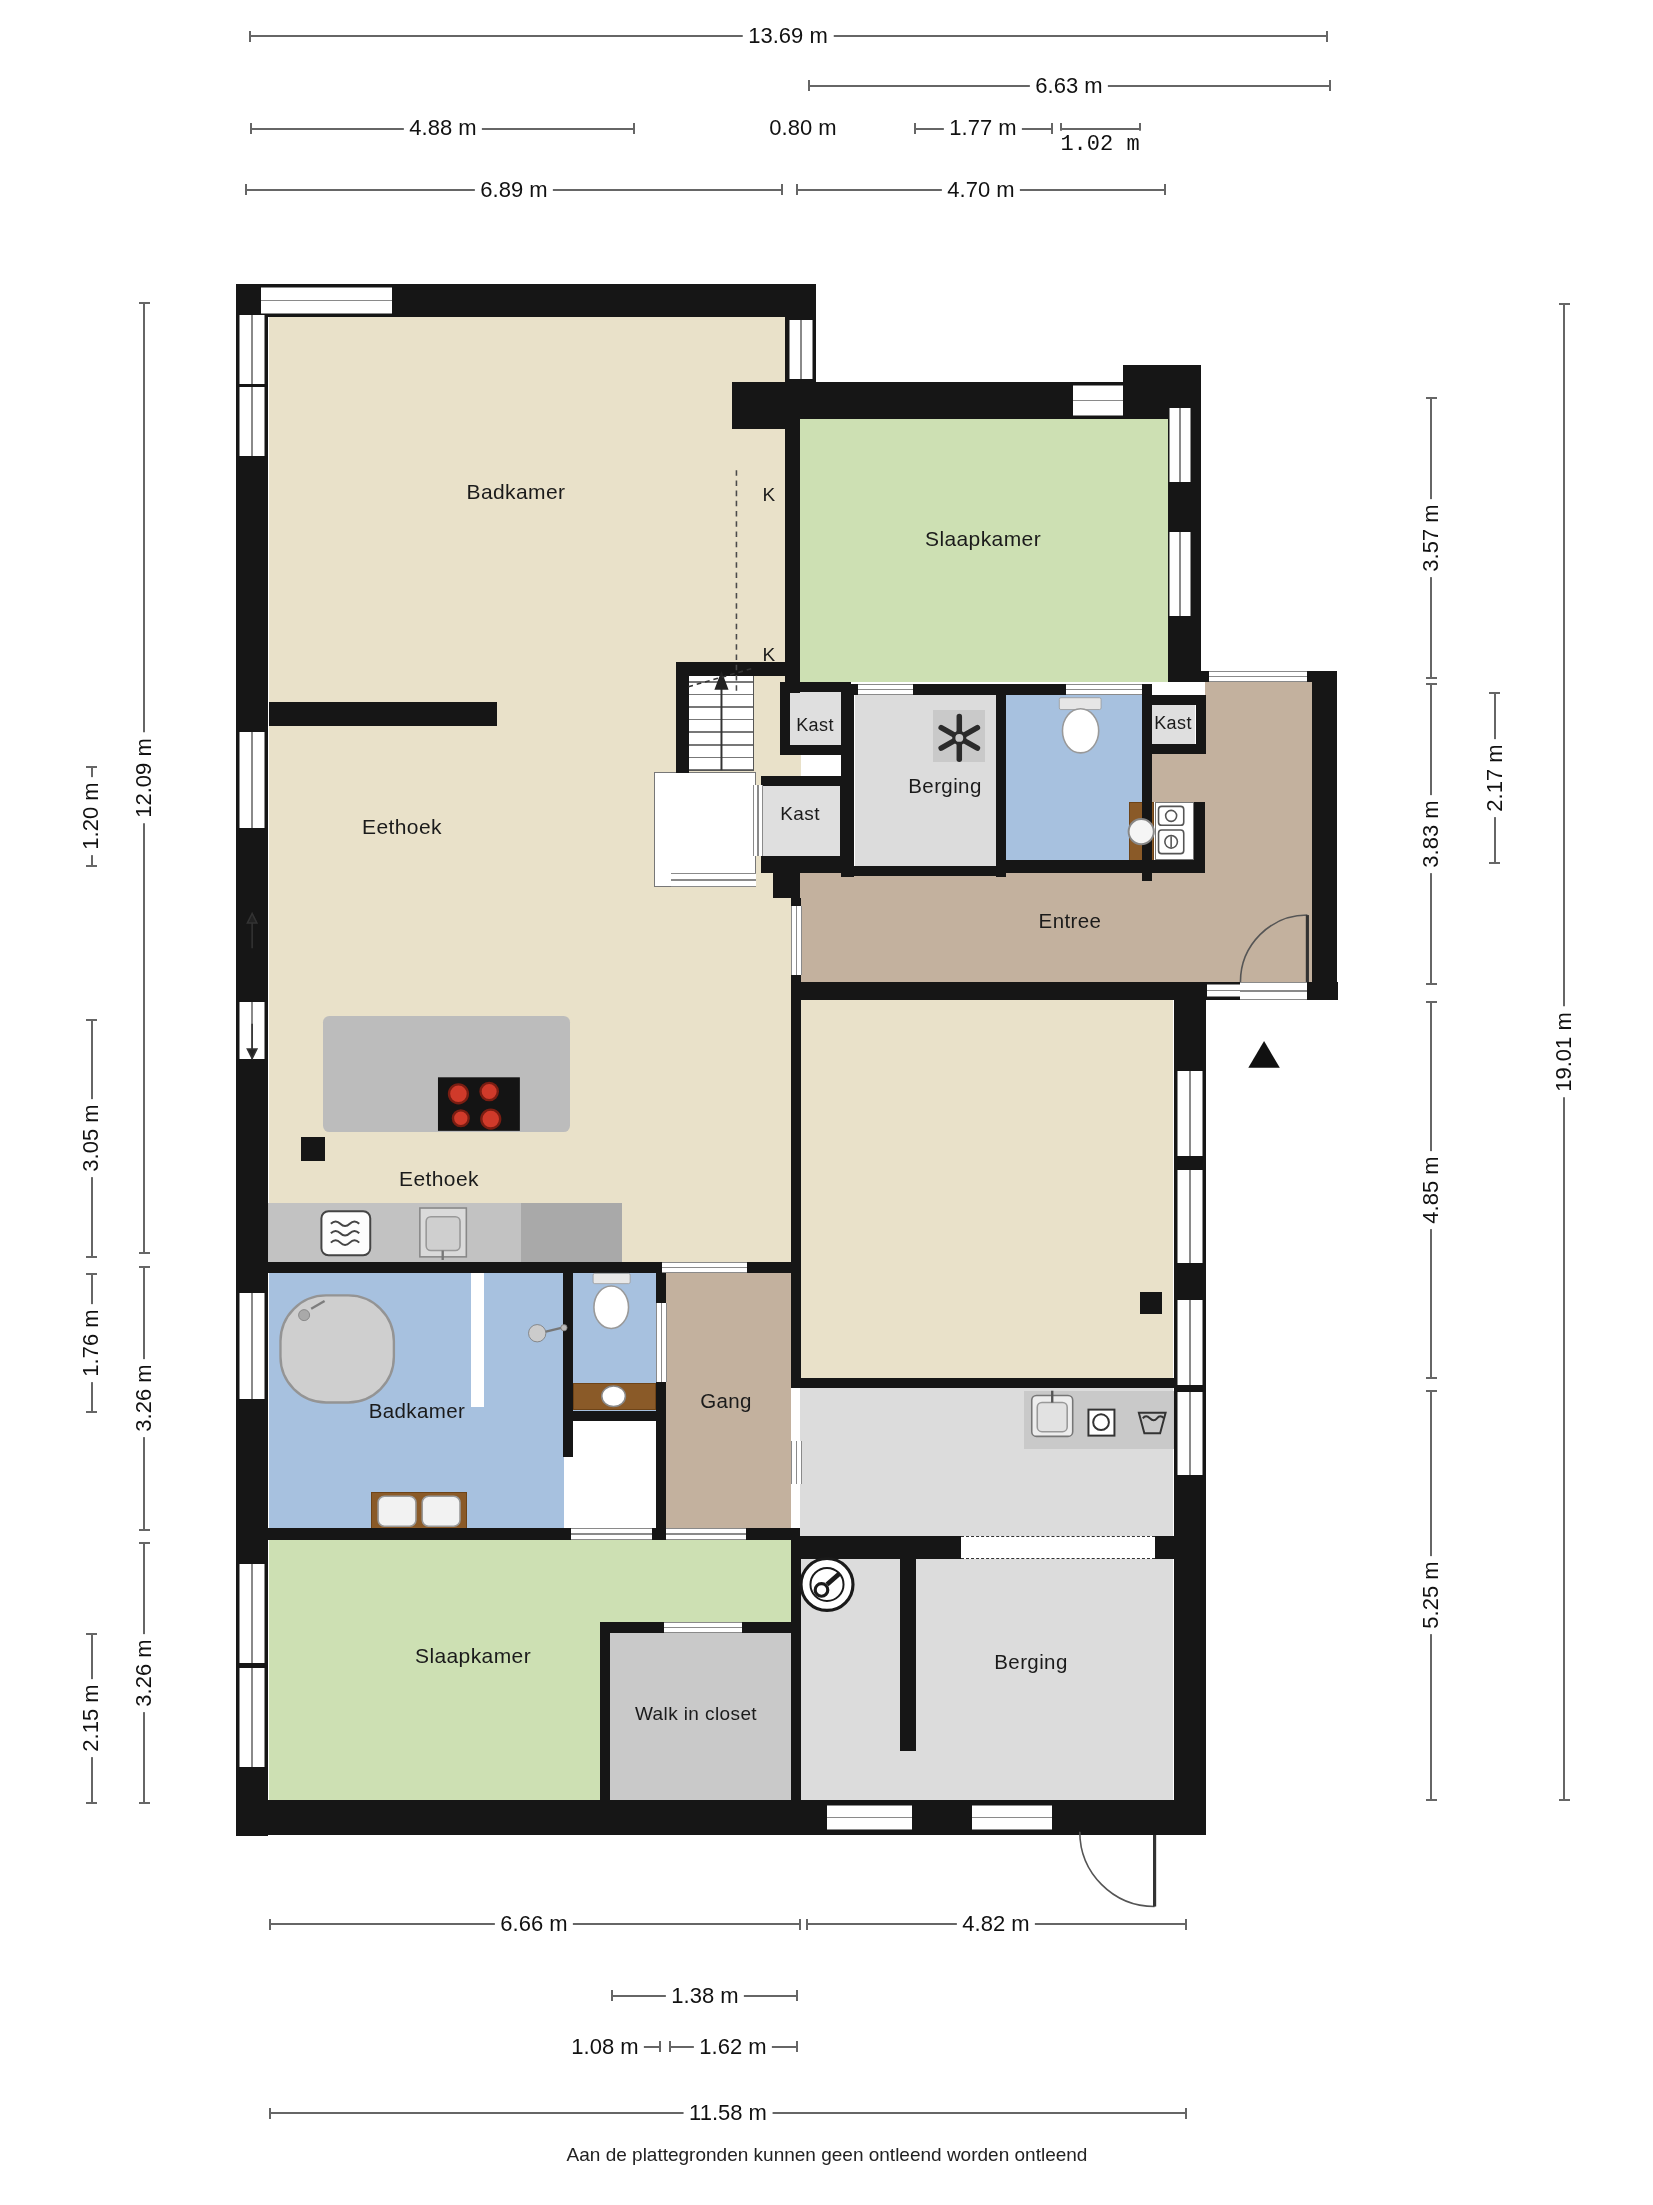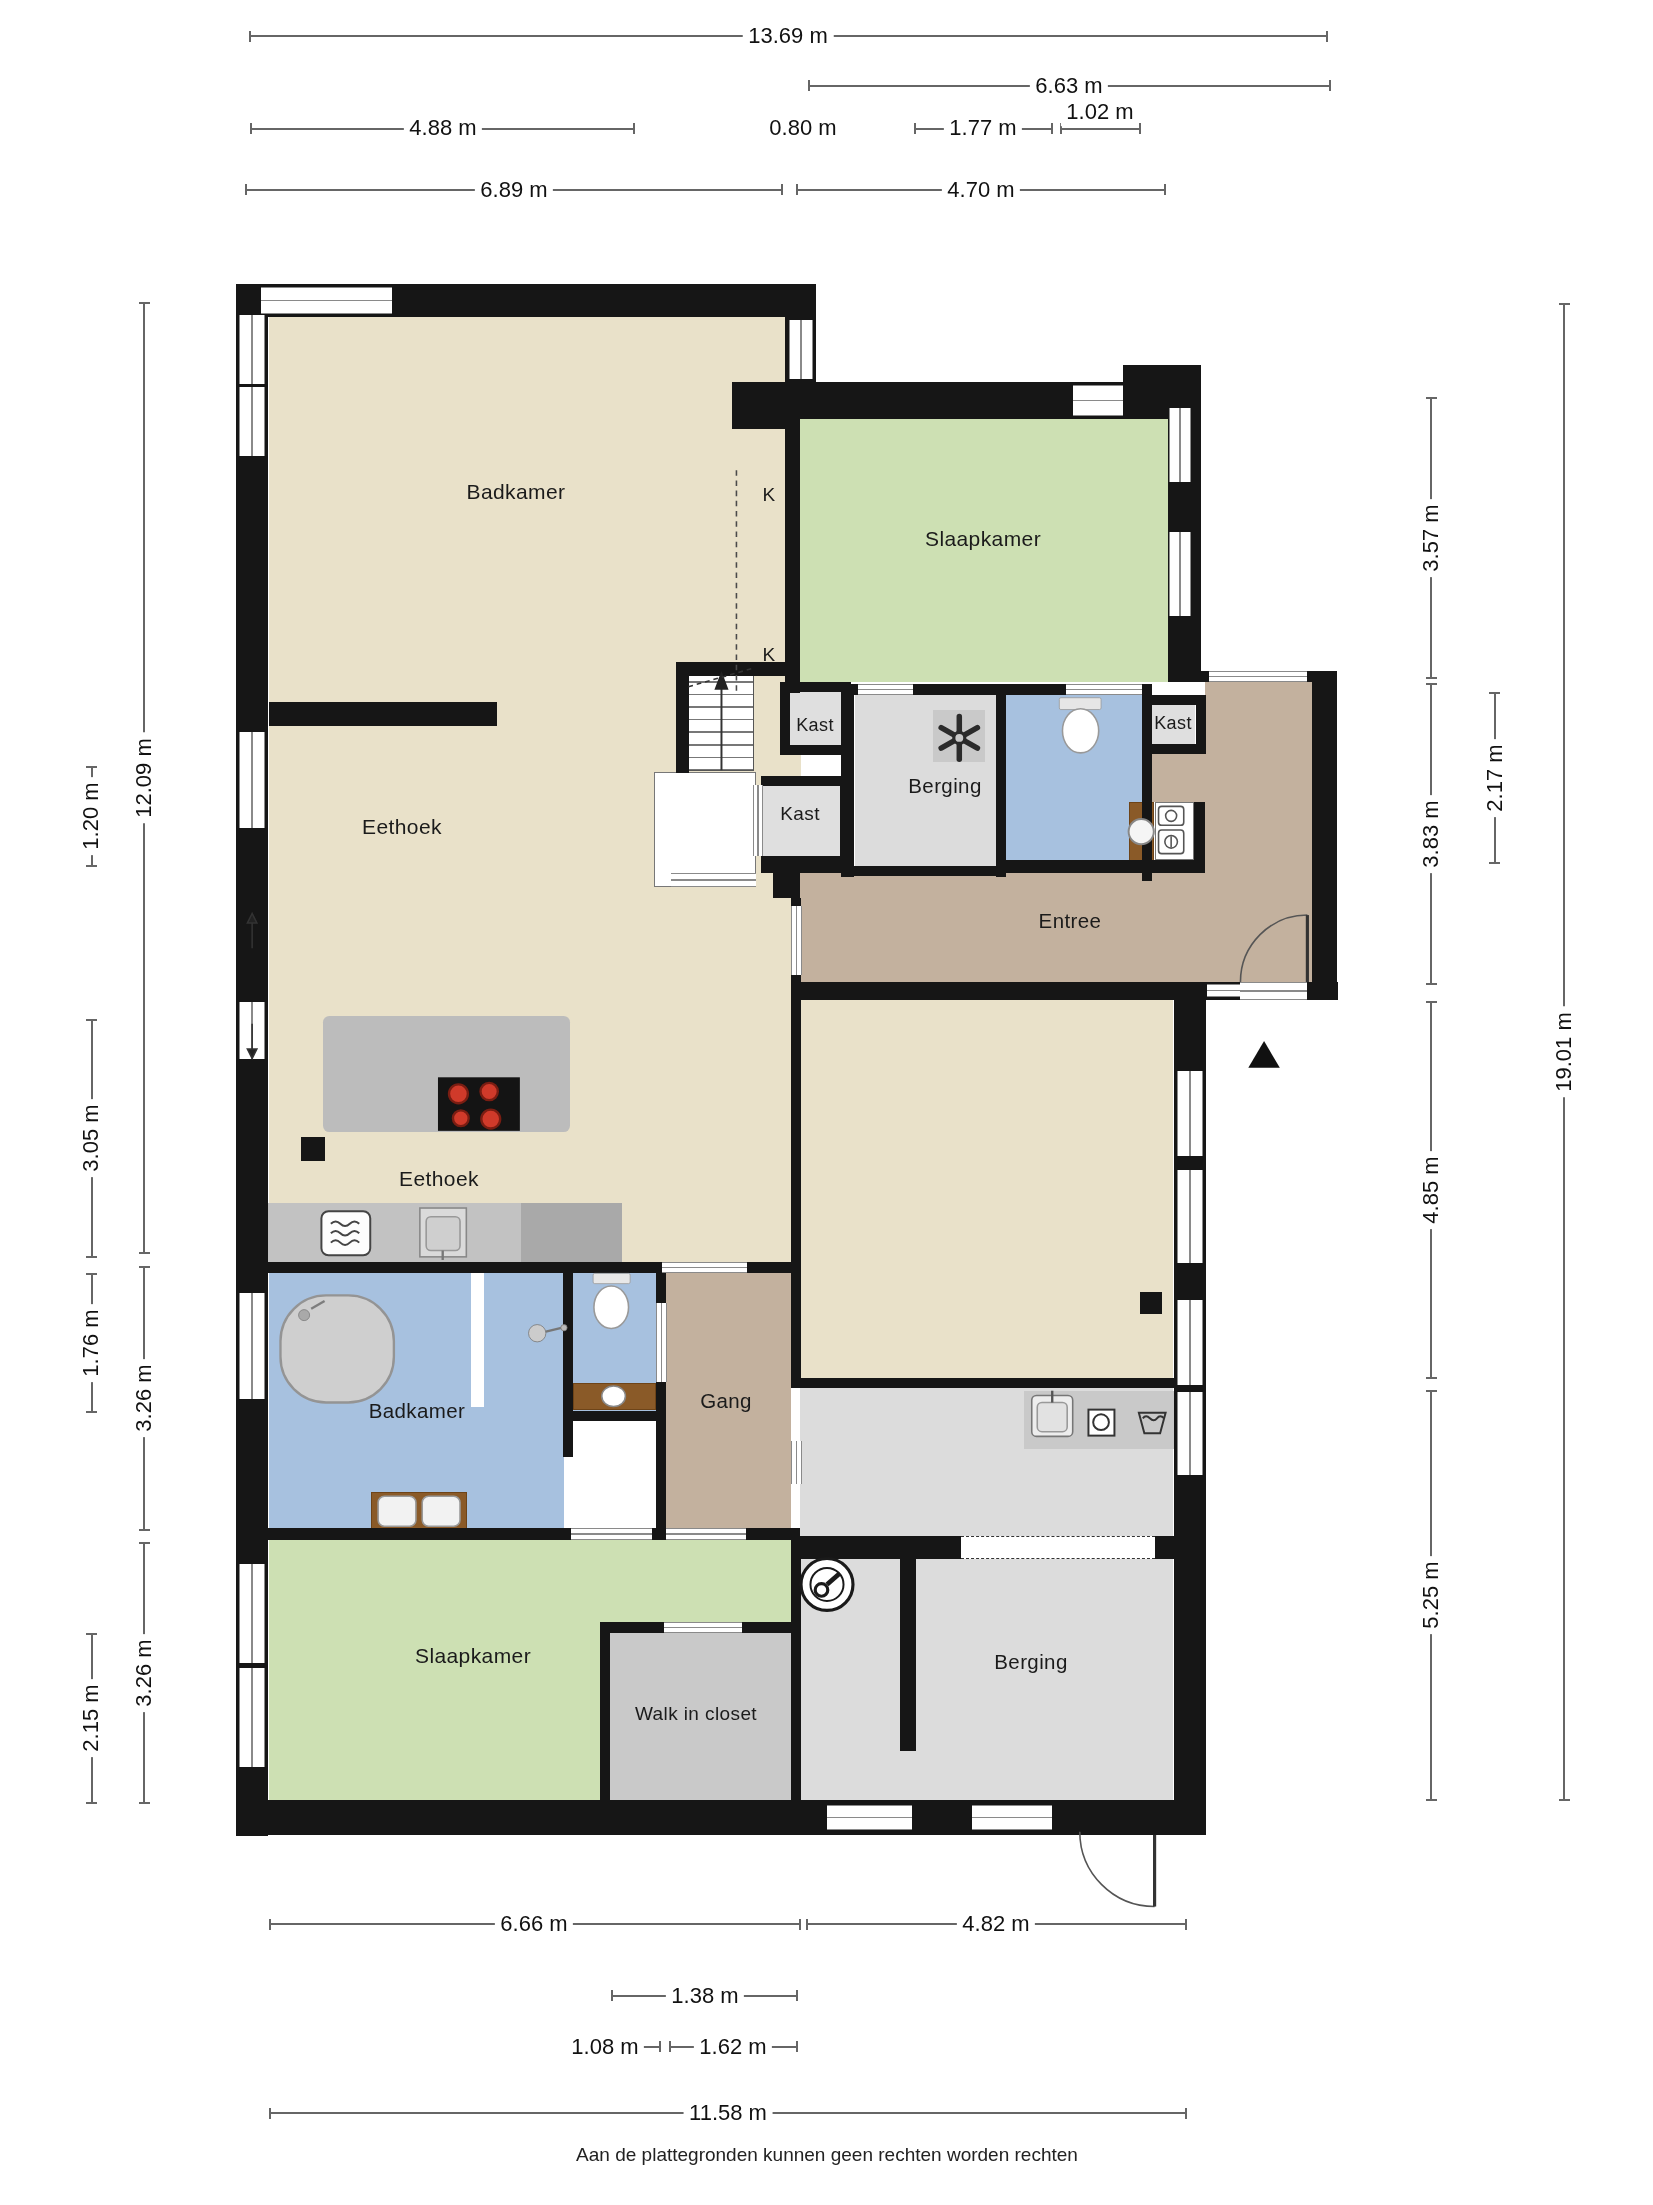--- a/index.html
+++ b/index.html
@@ -144,21 +144,21 @@
       <line x1="320" y1="1300" x2="320" y2="1336"></line>
         <polygon points="320,1344 314,1332 326,1332" fill="#222"></polygon>
     </g>
 
     <polygon points="1605,1322 1585,1356 1625,1356" fill="#111"></polygon>
 
     <g stroke="#333" stroke-width="2">
       <line x1="935" y1="597" x2="935" y2="878" stroke="#4a4a4a" stroke-dasharray="7,6"></line>
     </g>
   </svg>
-  <div class="footer" style="top:2144px;font-size:19px;">Aan de plattegronden kunnen geen rechten worden rechten</div>
+  <div class="footer" style="top:2144px;font-size:19px;">Aan de plattegronden kunnen geen ontleend worden ontleend</div>
 <div class="fill beige" style="left: 269px; top: 317px; width: 532px; height: 956px; z-index: 5;"></div>
     <div class="fill green" style="left: 800px; top: 419px; width: 368px; height: 263px; z-index: 5;"></div>
     <div class="fill gray" style="left: 855px; top: 695px; width: 142px; height: 172px; z-index: 5;"></div>
     <div class="fill blue" style="left: 1006px; top: 695px; width: 136px; height: 165px; z-index: 5;"></div>
     <div class="fill lgray" style="left: 789px; top: 692px; width: 52px; height: 54px; z-index: 5;"></div>
     <div class="fill lgray" style="left: 761px; top: 785px; width: 79px; height: 71px; z-index: 5;"></div>
     <div class="fill lgray" style="left: 1151px; top: 705px; width: 44px; height: 39px; z-index: 5;"></div>
     <div class="fill tan" style="left: 800px; top: 873px; width: 512px; height: 109px; z-index: 5;"></div>
     <div class="fill tan" style="left: 1205px; top: 682px; width: 107px; height: 300px; z-index: 5;"></div>
     <div class="fill tan" style="left: 1142px; top: 754px; width: 63px; height: 48px; z-index: 5;"></div>
@@ -313,21 +313,21 @@
     <div class="dim" style="z-index: 60;">
       <div class="dimline" style="position: absolute; left: 914px; top: 128px; width: 138px; height: 1.6px;"></div>
       <div class="dimtick" style="position: absolute; left: 914px; top: 123px; width: 1.6px; height: 11px;"></div>
       <div class="dimtick" style="position: absolute; left: 1051px; top: 123px; width: 1.6px; height: 11px;"></div>
       <span class="dimlab" style="position: absolute; left: 983px; top: 128px;">1.77 m</span>
     </div>
     <div class="dim" style="z-index: 60;">
       <div class="dimline" style="position: absolute; left: 1060px; top: 128px; width: 80px; height: 1.6px;"></div>
       <div class="dimtick" style="position: absolute; left: 1060px; top: 123px; width: 1.6px; height: 11px;"></div>
       <div class="dimtick" style="position: absolute; left: 1139px; top: 123px; width: 1.6px; height: 11px;"></div>
-      <span class="dimlab" style="position: absolute; left: 1100px; top: 112px;">1.02 m</span>
+      <span class="dimlab" style="position: absolute; left: 1100px; top: 144px; font-family: Liberation Mono, monospace;">1.02 m</span>
     </div>
     <div class="dim" style="z-index: 60;">
       <div class="dimline" style="position: absolute; left: 245px; top: 189px; width: 538px; height: 1.6px;"></div>
       <div class="dimtick" style="position: absolute; left: 245px; top: 184px; width: 1.6px; height: 11px;"></div>
       <div class="dimtick" style="position: absolute; left: 781px; top: 184px; width: 1.6px; height: 11px;"></div>
       <span class="dimlab" style="position: absolute; left: 514px; top: 190px;">6.89 m</span>
     </div>
     <div class="dim" style="z-index: 60;">
       <div class="dimline" style="position: absolute; left: 796px; top: 189px; width: 369px; height: 1.6px;"></div>
       <div class="dimtick" style="position: absolute; left: 796px; top: 184px; width: 1.6px; height: 11px;"></div>

